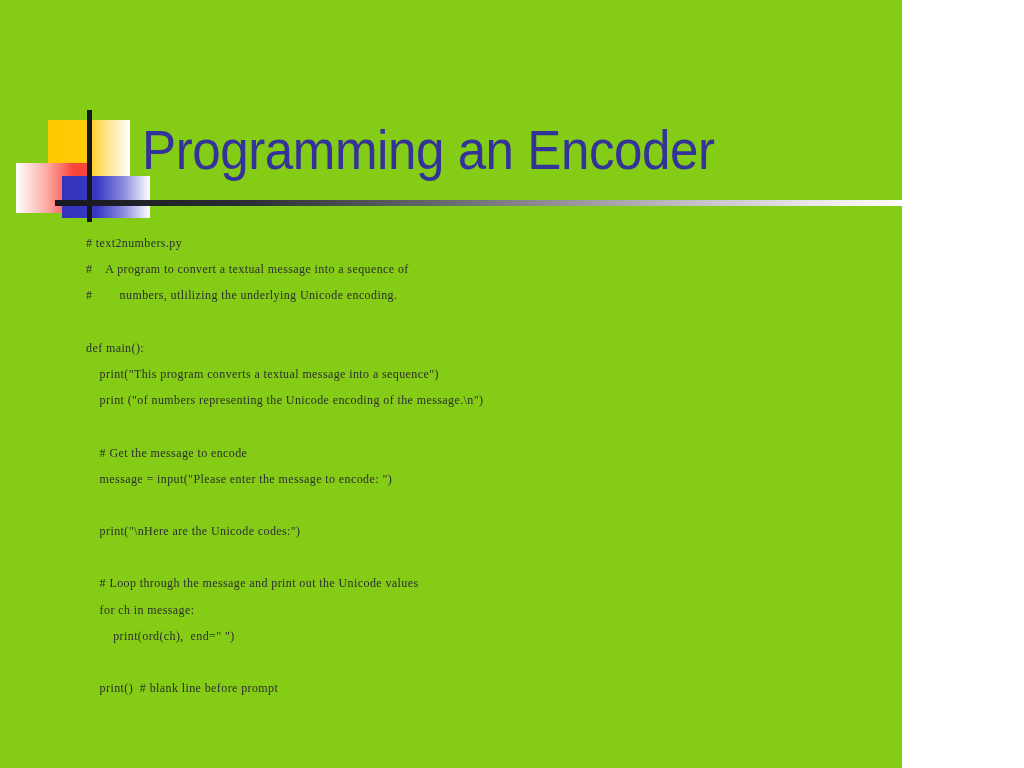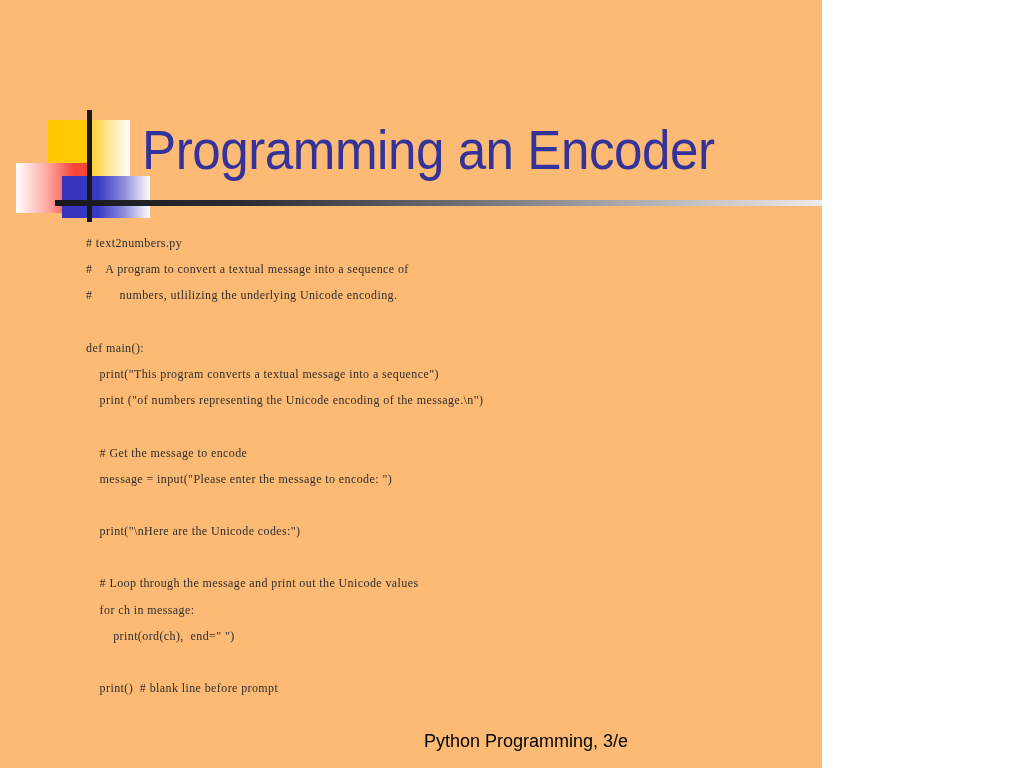--- a/index.html
+++ b/index.html
@@ -6,23 +6,23 @@
   html, body {
     margin: 0;
     padding: 0;
     background: #ffffff;
   }
   body {
     font-family: "Liberation Sans", sans-serif;
   }
   .slide {
     position: relative;
-    width: 822px;
+    width: 902px;
     height: 768px;
-    background: #fdba74;
+    background: #84cc16;
     overflow: hidden;
   }
 
   
   .deco {
     position: absolute;
     left: 0;
     top: 0;
     width: 1024px;
     height: 240px;
@@ -137,16 +137,15 @@
     <div class="deco-red"></div>
     <div class="deco-blue"></div>
     <div class="deco-vbar"></div>
     <div class="deco-hrule"></div>
   </div>
 
   <div class="slide-title">Programming an Encoder</div>
 
   <div class="code-block" style="color: rgb(46, 46, 46);"><div class="code-line"># text2numbers.py</div><div class="code-line">#    A program to convert a textual message into a sequence of</div><div class="code-line">#        numbers, utlilizing the underlying Unicode encoding.</div><div class="code-line blank"></div><div class="code-line">def main():</div><div class="code-line">    print("This program converts a textual message into a sequence")</div><div class="code-line">    print ("of numbers representing the Unicode encoding of the message.\n")</div><div class="code-line blank"></div><div class="code-line">    # Get the message to encode</div><div class="code-line">    message = input("Please enter the message to encode: ")</div><div class="code-line blank"></div><div class="code-line">    print("\nHere are the Unicode codes:")</div><div class="code-line blank"></div><div class="code-line">    # Loop through the message and print out the Unicode values</div><div class="code-line">    for ch in message:</div><div class="code-line">        print(ord(ch),  end=" ")</div><div class="code-line blank"></div><div class="code-line">    print()  # blank line before prompt</div></div>
 
-  <div class="footer-title">Python Programming, 3/e</div>
   <div class="footer-page">36</div>
 
 </div>
 
 </body></html>

